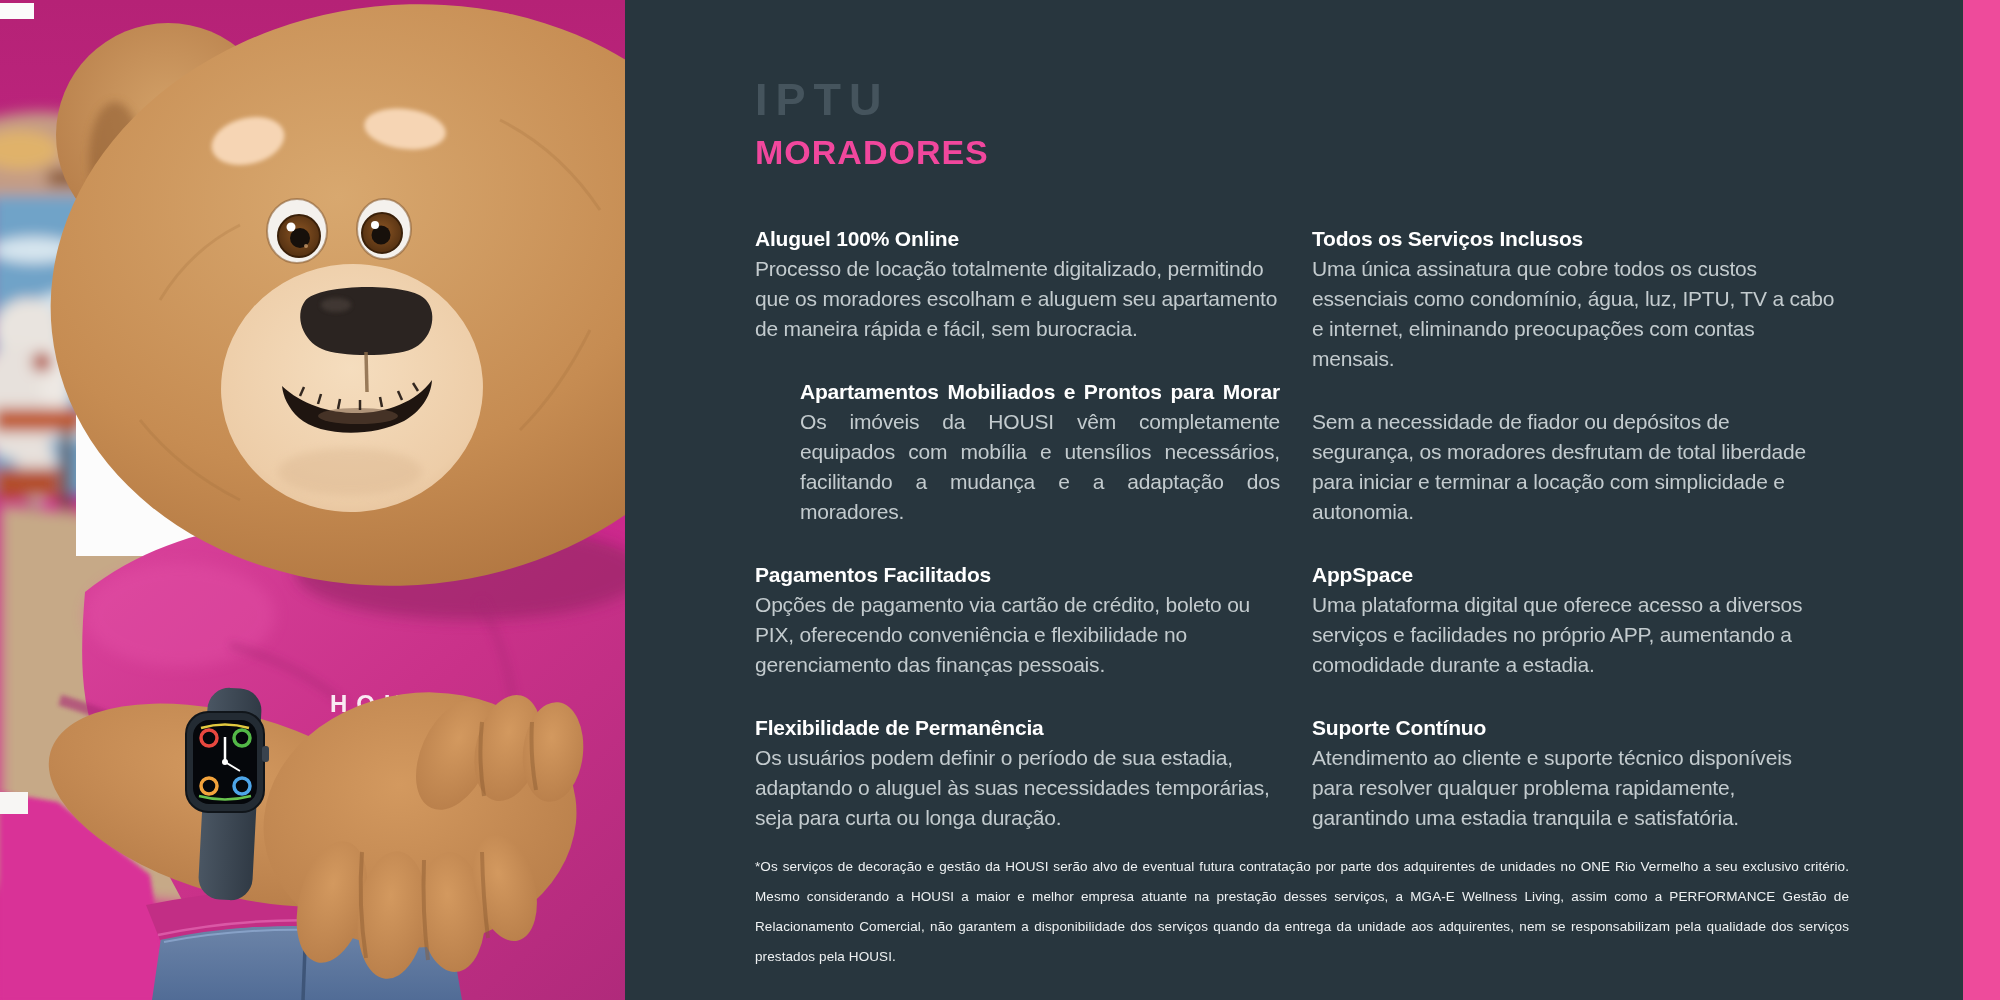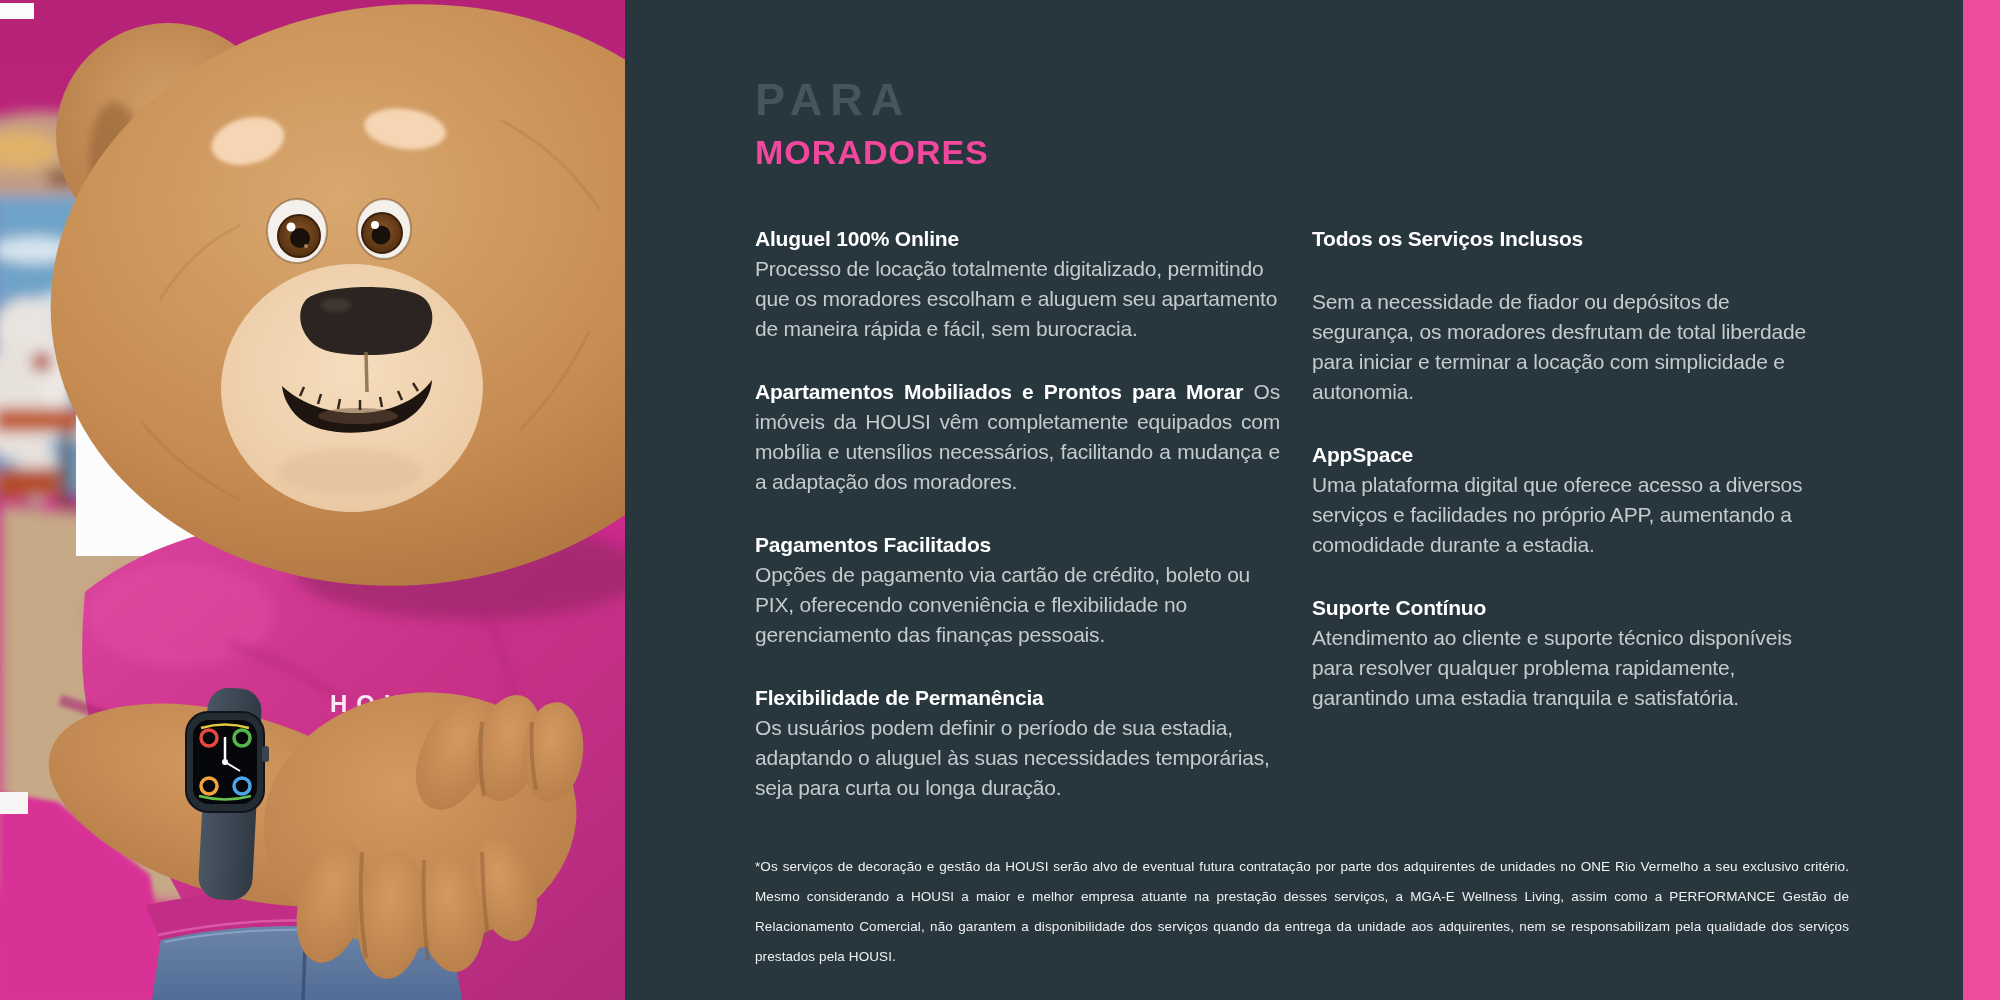--- a/index.html
+++ b/index.html
@@ -17,21 +17,21 @@
   .hero { position:absolute; left:130px; top:74px; }
   .kicker { font-size:45px; font-weight:600; letter-spacing:8px; color:#45545D; line-height:52px; }
   .title  { font-size:34px; font-weight:800; letter-spacing:1px; color:#F1479D; line-height:52px; }
 
   .grid { position:absolute; left:130px; top:224px; width:1082px; display:flex; gap:32px; }
   .col  { width:533px; }
   .section { margin-bottom:33px; }
   .section h3 { font-size:21px; line-height:30px; font-weight:700; color:#FFFFFF; letter-spacing:-0.2px; }
   .section p  { font-size:21px; line-height:30px; color:#C3CBCE; letter-spacing:-0.2px; }
   .section p strong { color:#FFFFFF; font-weight:700; }
-  .justify { text-align:justify; }
+  .justify { text-align:justify;margin-left:45px; }
 
   .footnote { position:absolute; left:130px; top:852px; width:1094px;
               font-size:13.5px; line-height:30px; color:#EEF1F2; text-align:justify; letter-spacing:0.1px; }
 
   
   .accent { position:absolute; right:0; top:0; width:37px; height:1000px; background:#EE4B9B; }
 </style>
 </head>
 <body>
 
@@ -246,21 +246,21 @@
         <line x1="225" y1="762" x2="225" y2="737" stroke="#FFFFFF" stroke-width="2.5"></line>
         <line x1="225" y1="762" x2="240" y2="771" stroke="#FFFFFF" stroke-width="2"></line>
         <circle cx="225" cy="762" r="3" fill="#FFFFFF"></circle>
       </g>
     </svg>
   </div>
 
   <div class="panel">
 
     <div class="hero">
-      <div class="kicker">PARA</div>
+      <div class="kicker">IPTU</div>
       <div class="title">MORADORES</div>
     </div>
 
     <div class="grid">
       <div class="col">
 
         <div class="section">
           <h3>Aluguel 100% Online</h3>
           <p>Processo de locação totalmente digitalizado, permitindo que os moradores escolham e aluguem seu apartamento de maneira rápida e fácil, sem burocracia.</p>
         </div>
@@ -277,20 +277,21 @@
         <div class="section">
           <h3>Flexibilidade de Permanência</h3>
           <p>Os usuários podem definir o período de sua estadia, adaptando o aluguel às suas necessidades temporárias, seja para curta ou longa duração.</p>
         </div>
 
       </div>
       <div class="col">
 
         <div class="section">
           <h3>Todos os Serviços Inclusos</h3>
+          <p>Uma única assinatura que cobre todos os custos essenciais como condomínio, água, luz, IPTU, TV a cabo e internet, eliminando preocupações com contas mensais.</p>
         </div>
 
         <div class="section">
           <p>Sem a necessidade de fiador ou depósitos de segurança, os moradores desfrutam de total liberdade para iniciar e terminar a locação com simplicidade e autonomia.</p>
         </div>
 
         <div class="section">
           <h3>AppSpace</h3>
           <p>Uma plataforma digital que oferece acesso a diversos serviços e facilidades no próprio APP, aumentando a comodidade durante a estadia.</p>
         </div>

